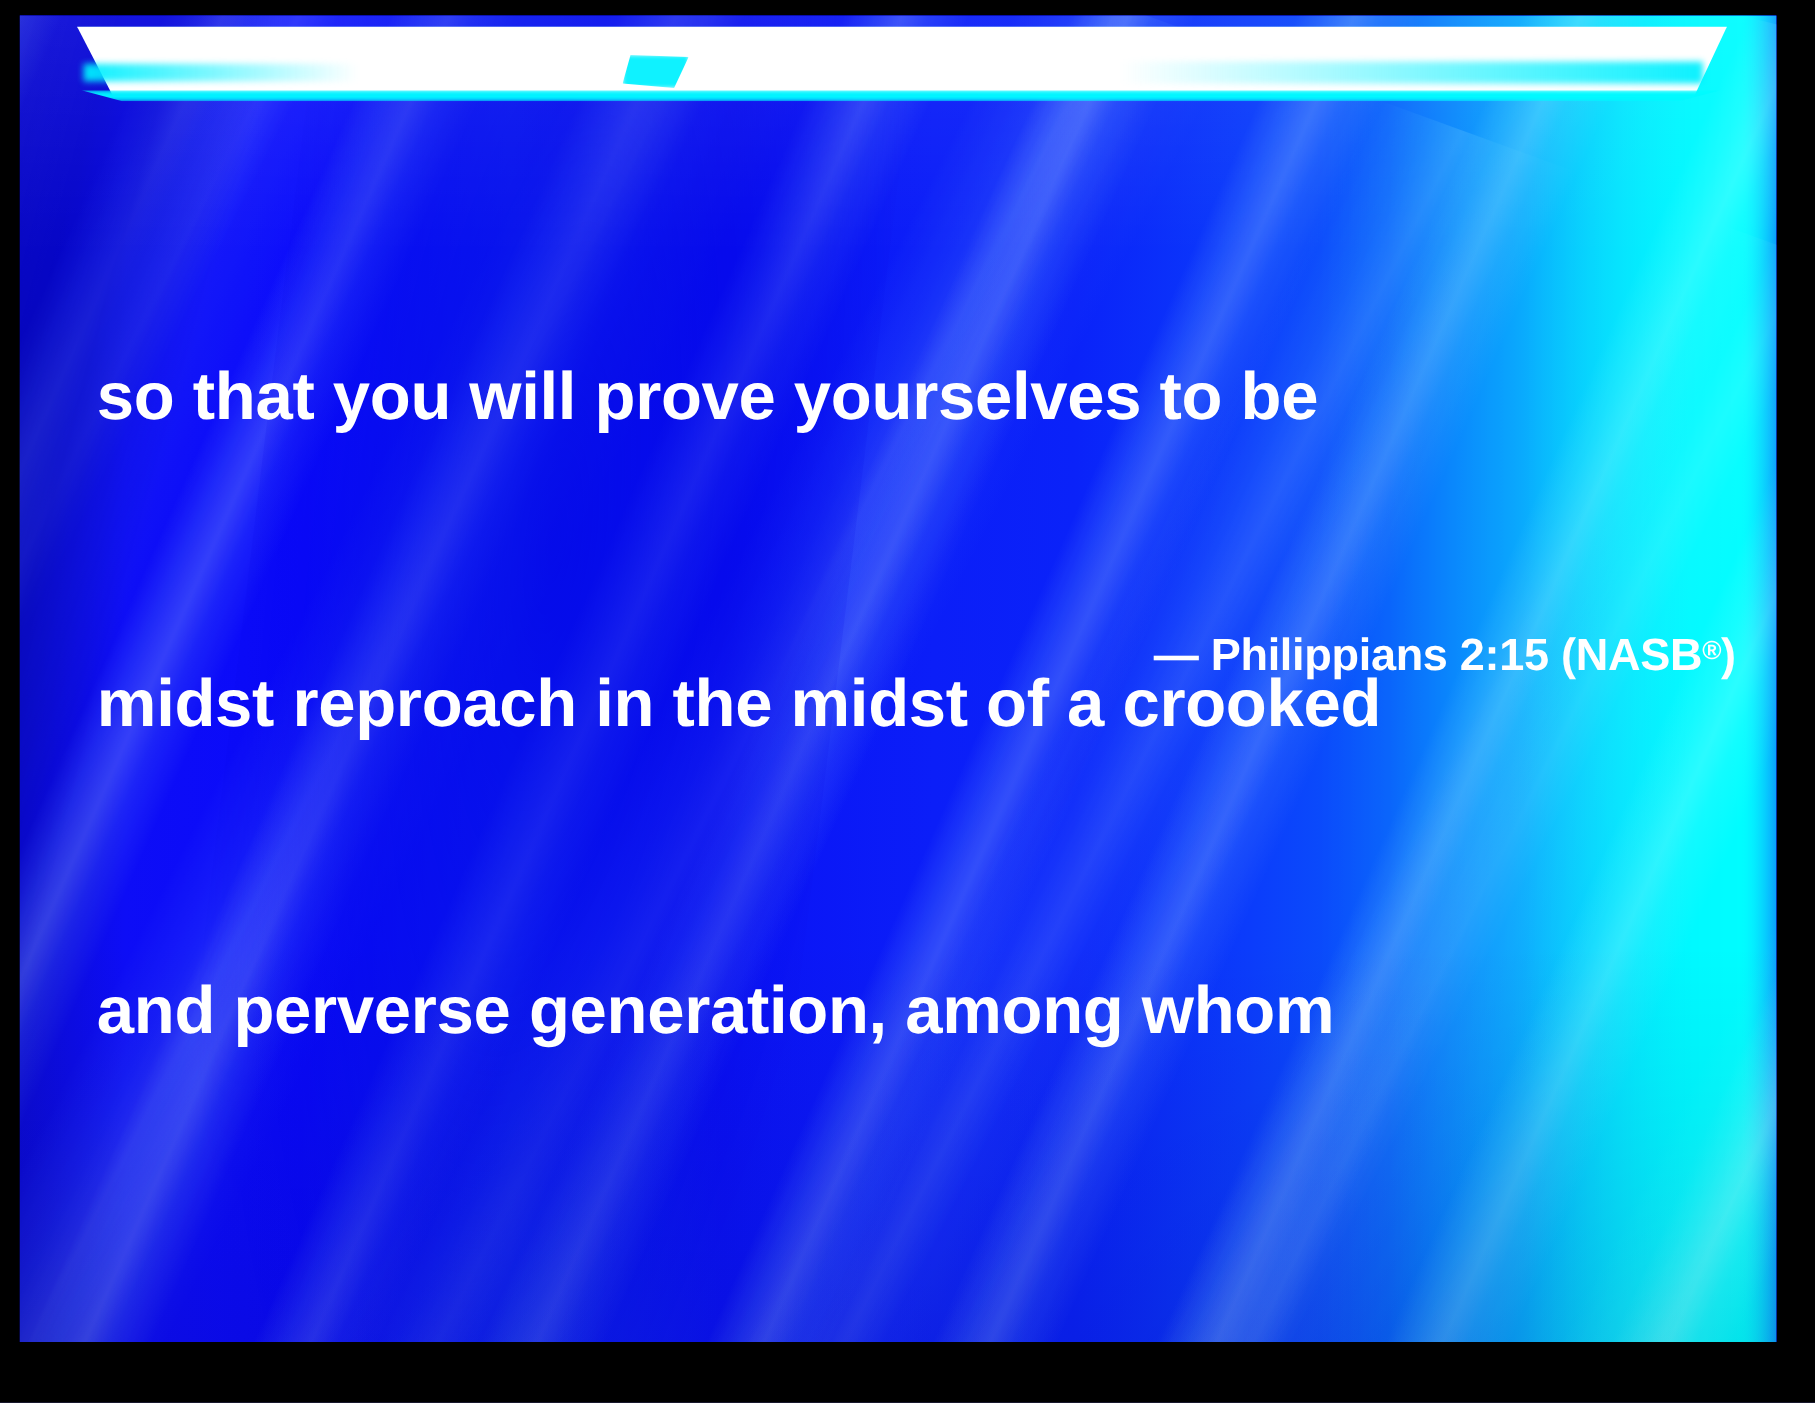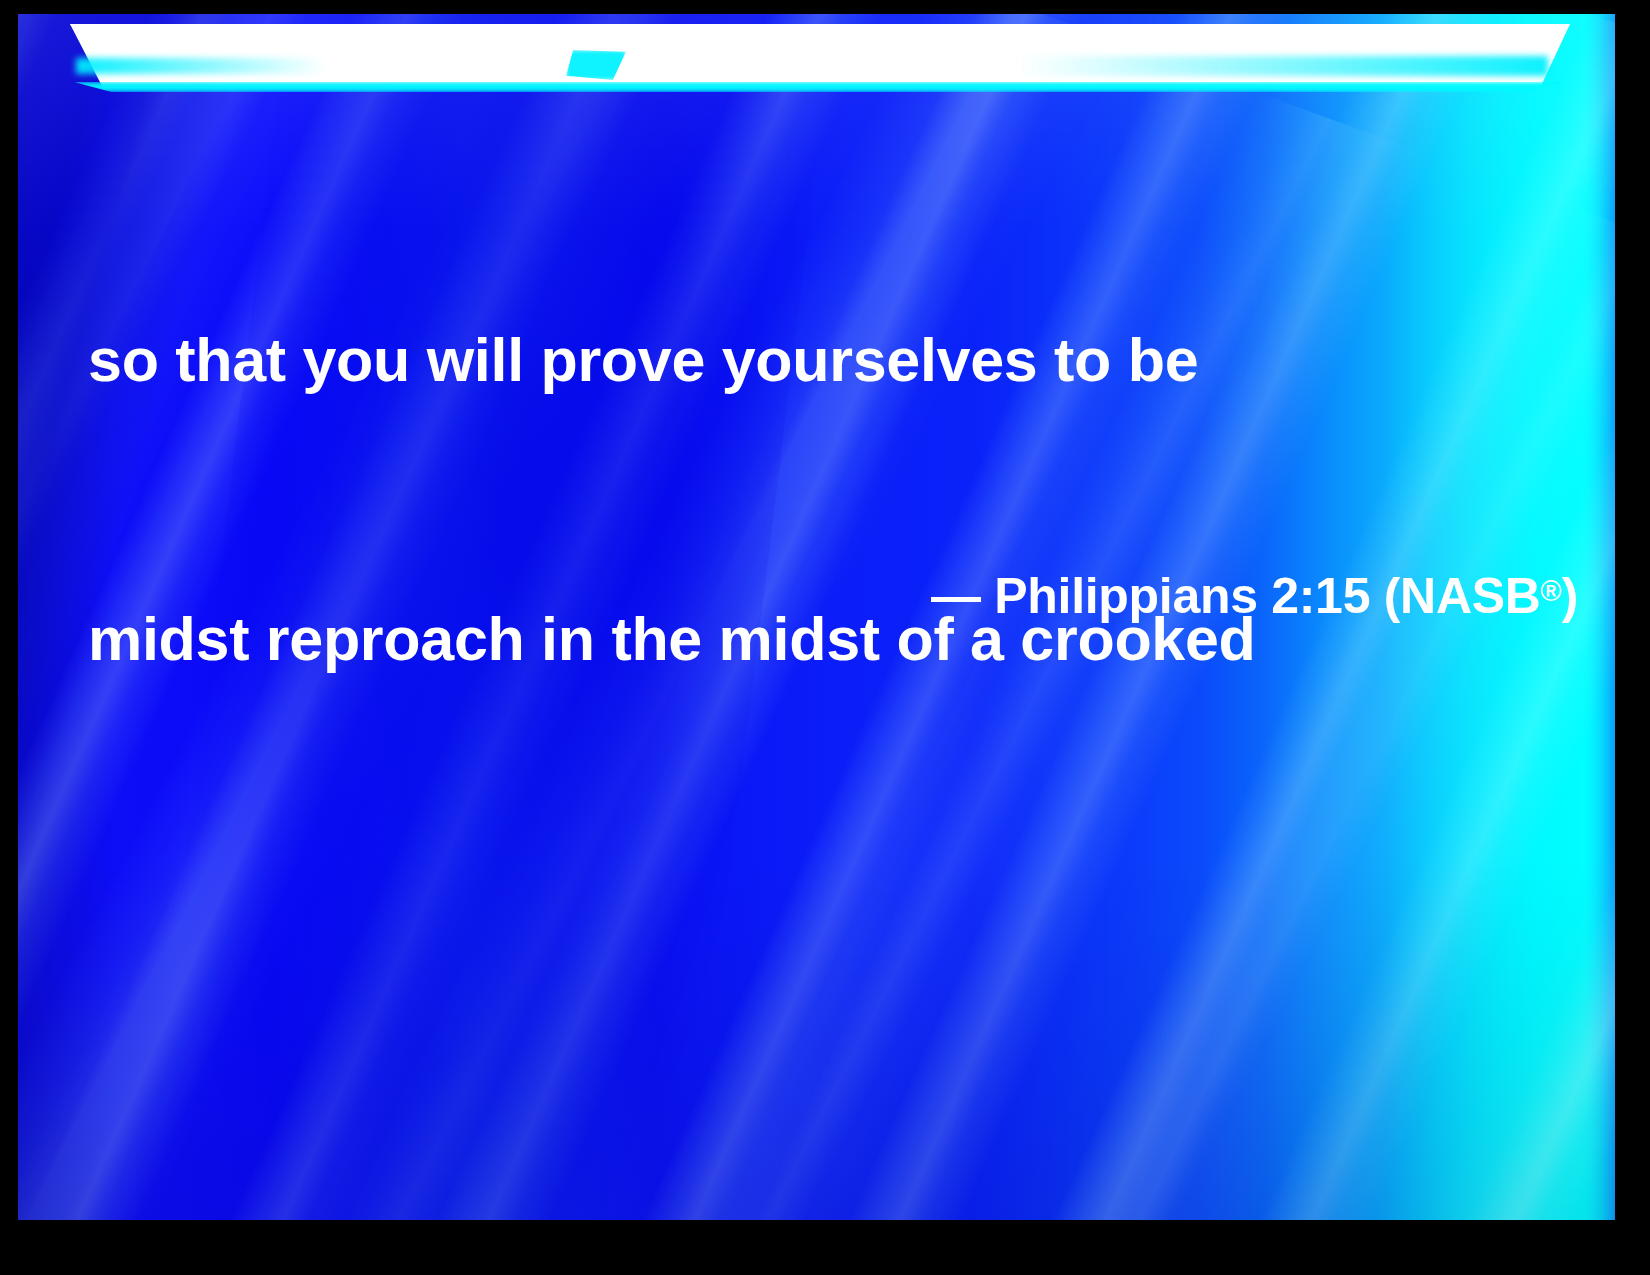--- a/index.html
+++ b/index.html
@@ -213,21 +213,21 @@
     white-space: pre-wrap;
   }
   #verse .line { display: block; margin-top: 24px; }
   #attr {
     position: absolute;
     left: 70px;
     top: 535px;
     width: 1490px;
     text-align: right;
     color: #ffffff;
-    font-size: 50px;
+    font-size: 41px;
     font-weight: bold;
     line-height: 85px;
     letter-spacing: -0.3px;
   }
   #attr .reg {
     font-size: 0.58em;
     vertical-align: 0.42em;
   }
 </style>
 </head>
@@ -247,19 +247,20 @@
 
     <div class="lightbar"></div>
     <div class="lightbar-cyan-l"></div>
     <div class="lightbar-cyan-r"></div>
     <div class="lightbar-blob"></div>
     <div class="lightbar-underline"></div>
 
     <div id="verse">
       <span class="line">so that you will prove yourselves to be</span>
       <span class="line">midst reproach in the midst of a crooked</span>
+      <span class="line">and perverse generation, among whom</span>
       
     </div>
 
     <div id="attr"><span>—</span> <span>Philippians</span> <span>2:15</span> <span>(NASB</span><span class="reg">®</span><span>)</span></div>
 
   </div>
 </div>
 
 </body></html>

